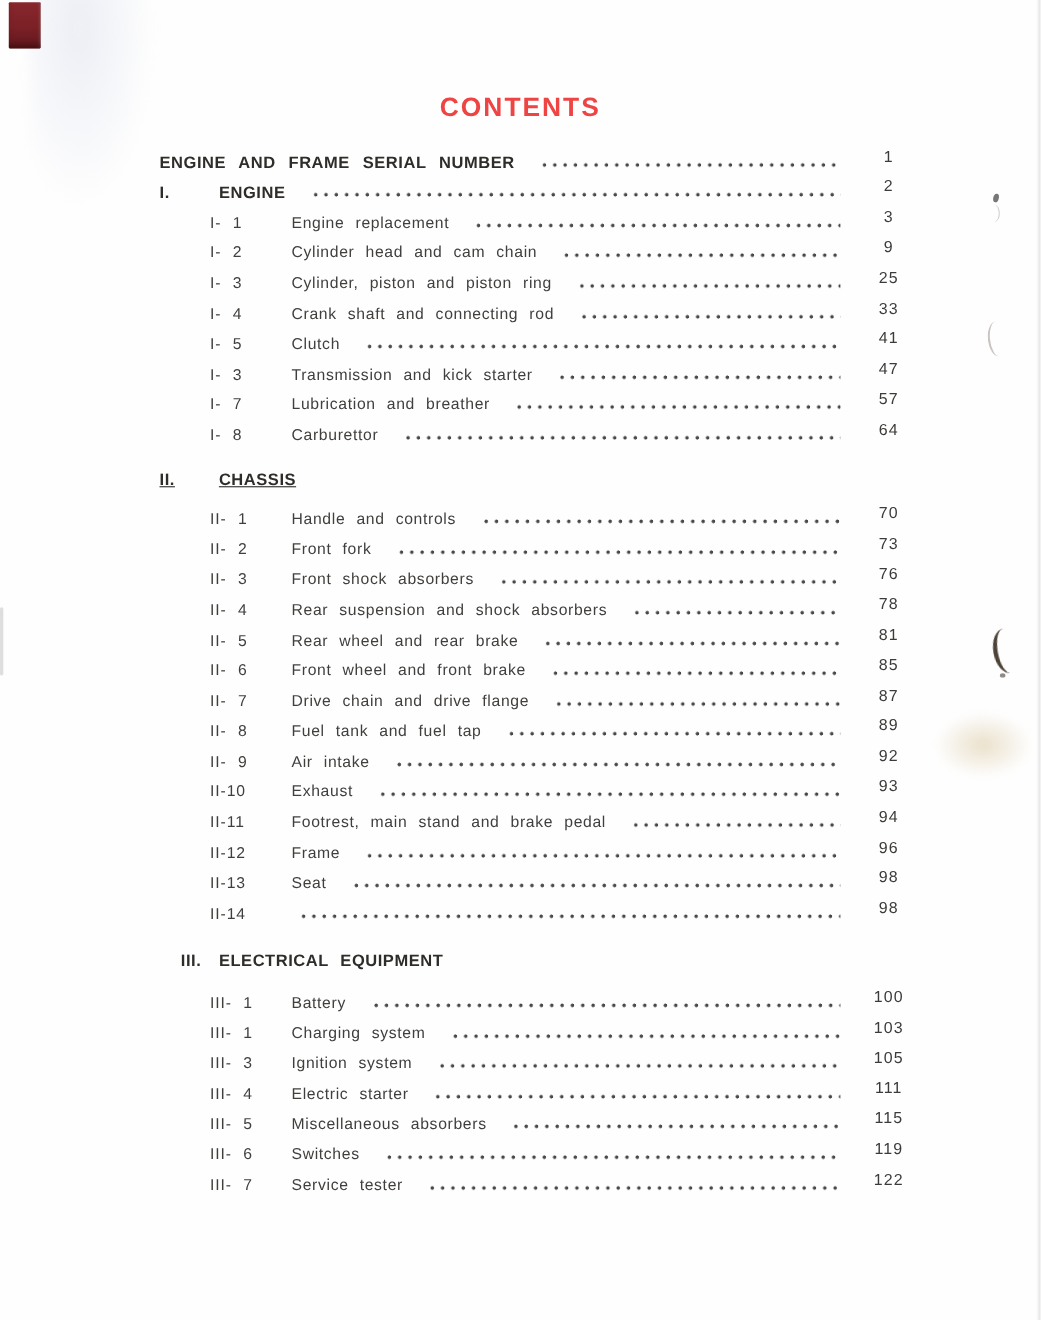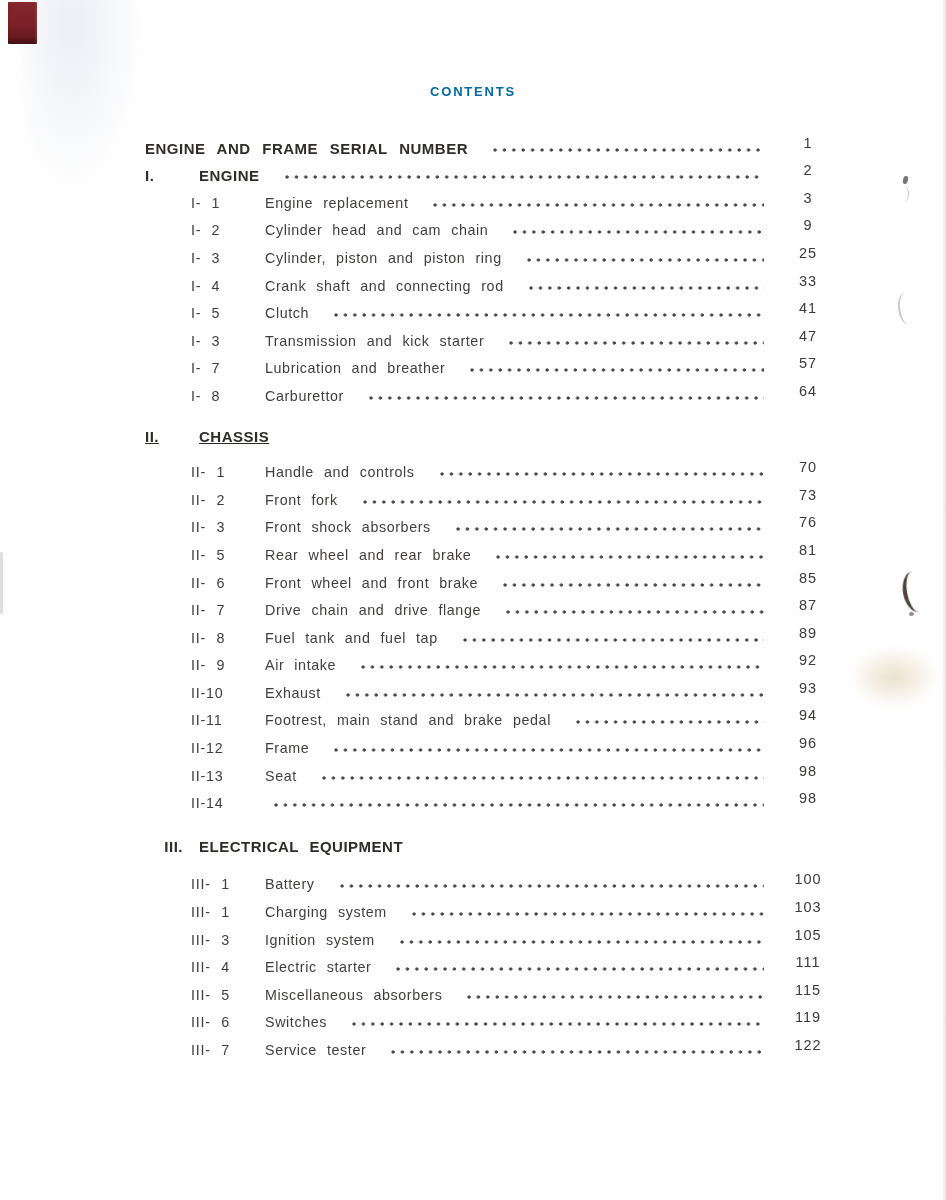--- a/index.html
+++ b/index.html
@@ -62,22 +62,22 @@
   }
   .edge-left-mark{
     position:absolute;left:0;top:552px;width:3px;height:62px;
     background:rgba(190,190,190,.5);border-radius:2px;
   }
 
   
   .title{
     position:absolute;top:84px;left:0;right:0;
     margin:0;text-align:center;
-    font-size:13px;font-weight:bold;letter-spacing:1.8px;
-    color:#0369a1;
+    font-size:24px;font-weight:bold;letter-spacing:1.8px;
+    color:#ef4444;
   }
   .toc{
     position:absolute;left:145px;top:131px;width:681px;
   }
   .toc-row{
     display:flex;align-items:flex-end;height:27.6px;
     color:#413f3d;font-size:14.3px;
     letter-spacing:.6px;word-spacing:5.5px;gap:16px;
   }
   .toc-row > span{line-height:21px;white-space:pre;}
@@ -196,20 +196,26 @@
     <span class="leader"></span>
     <span class="t-page">73</span>
   </div>
       <div class="toc-row toc-entry">
     <span class="e-num">II- 3</span>
     <span class="e-label">Front shock absorbers</span>
     <span class="leader"></span>
     <span class="t-page">76</span>
   </div>
       <div class="toc-row toc-entry">
+    <span class="e-num">II- 4</span>
+    <span class="e-label">Rear suspension and shock absorbers</span>
+    <span class="leader"></span>
+    <span class="t-page">78</span>
+  </div>
+      <div class="toc-row toc-entry">
     <span class="e-num">II- 5</span>
     <span class="e-label">Rear wheel and rear brake</span>
     <span class="leader"></span>
     <span class="t-page">81</span>
   </div>
       <div class="toc-row toc-entry">
     <span class="e-num">II- 6</span>
     <span class="e-label">Front wheel and front brake</span>
     <span class="leader"></span>
     <span class="t-page">85</span>

